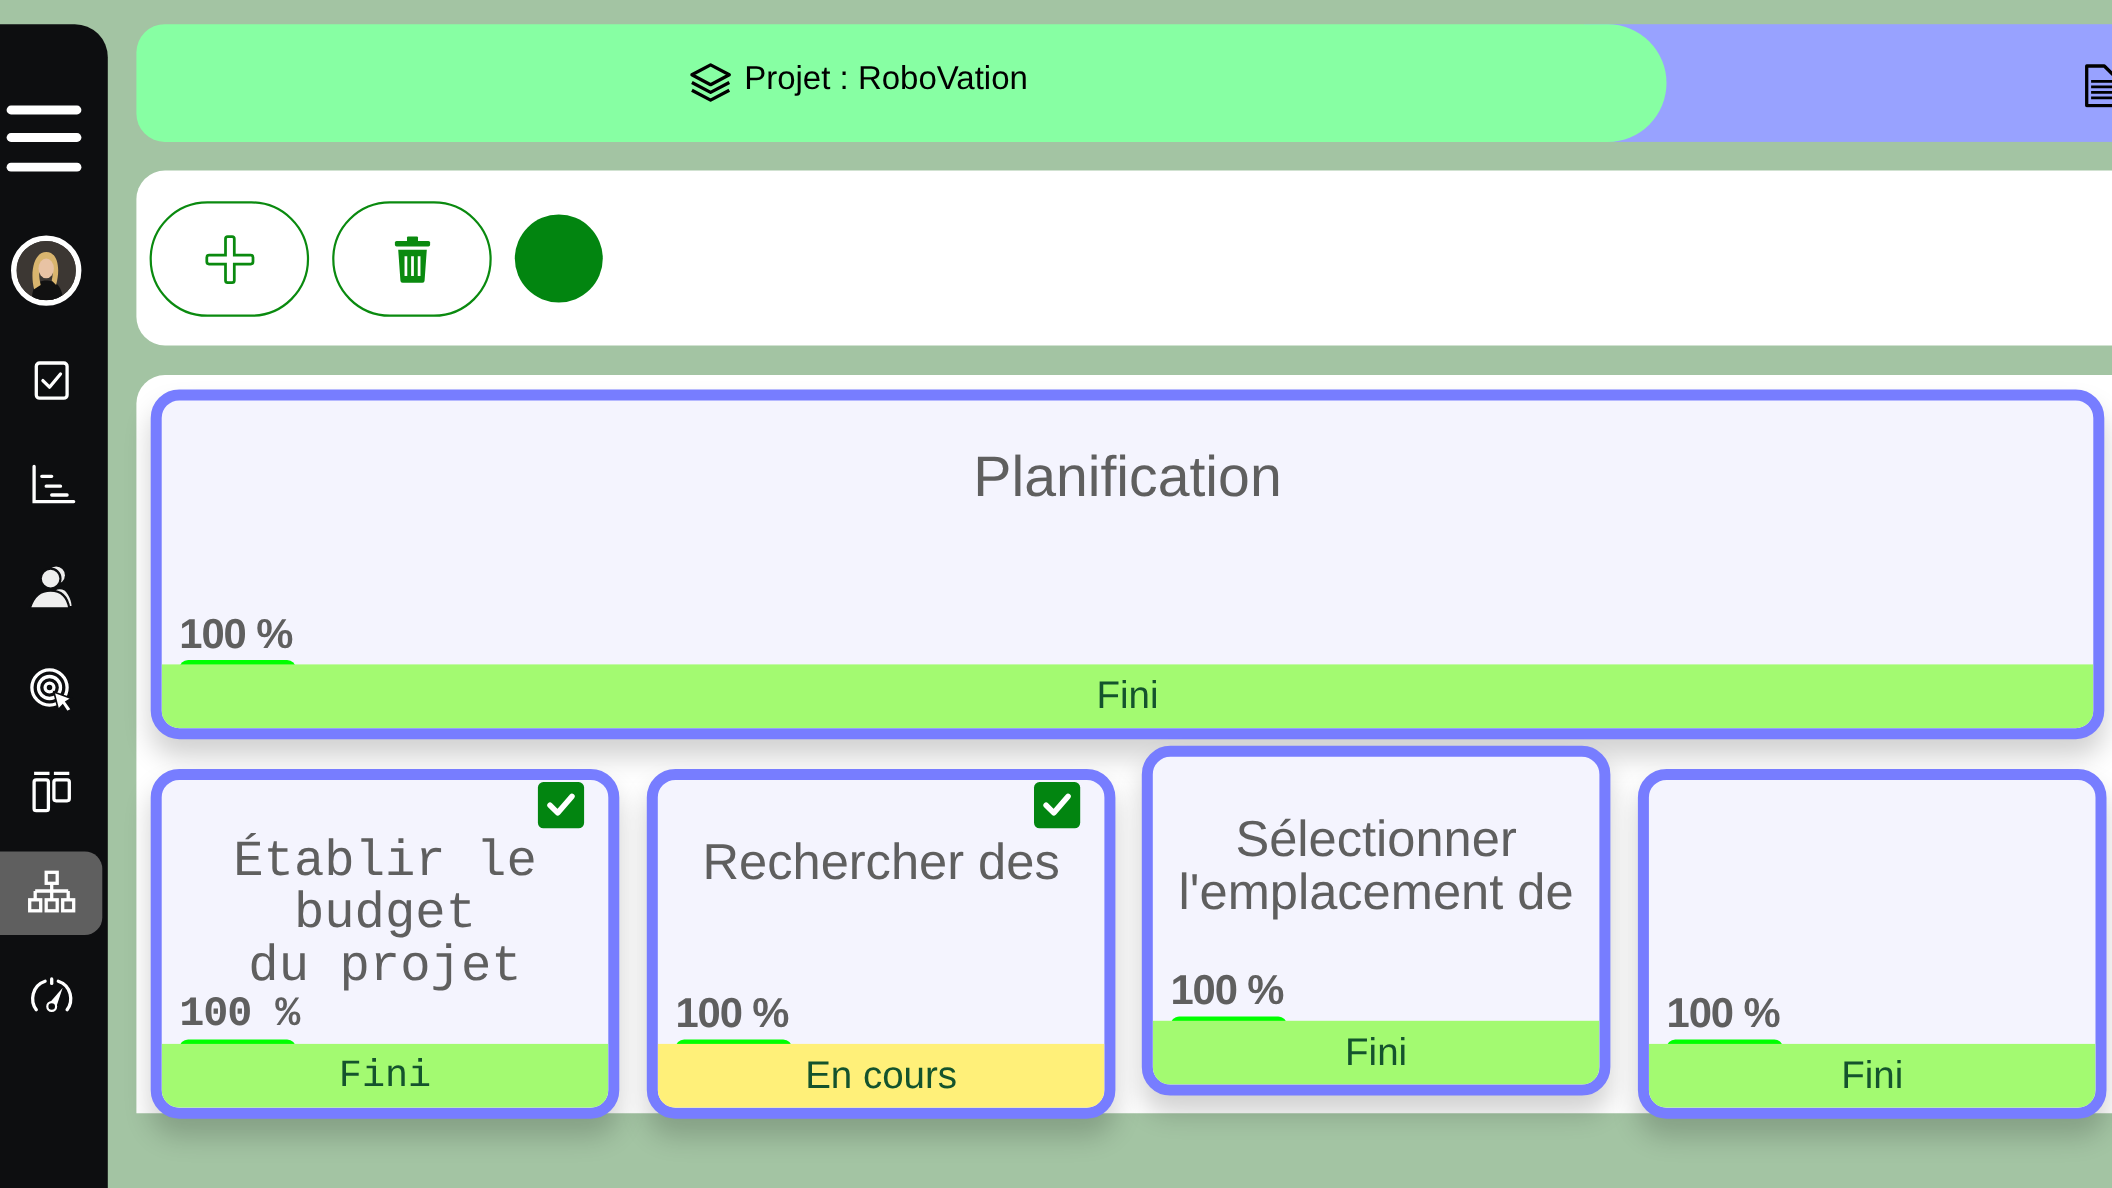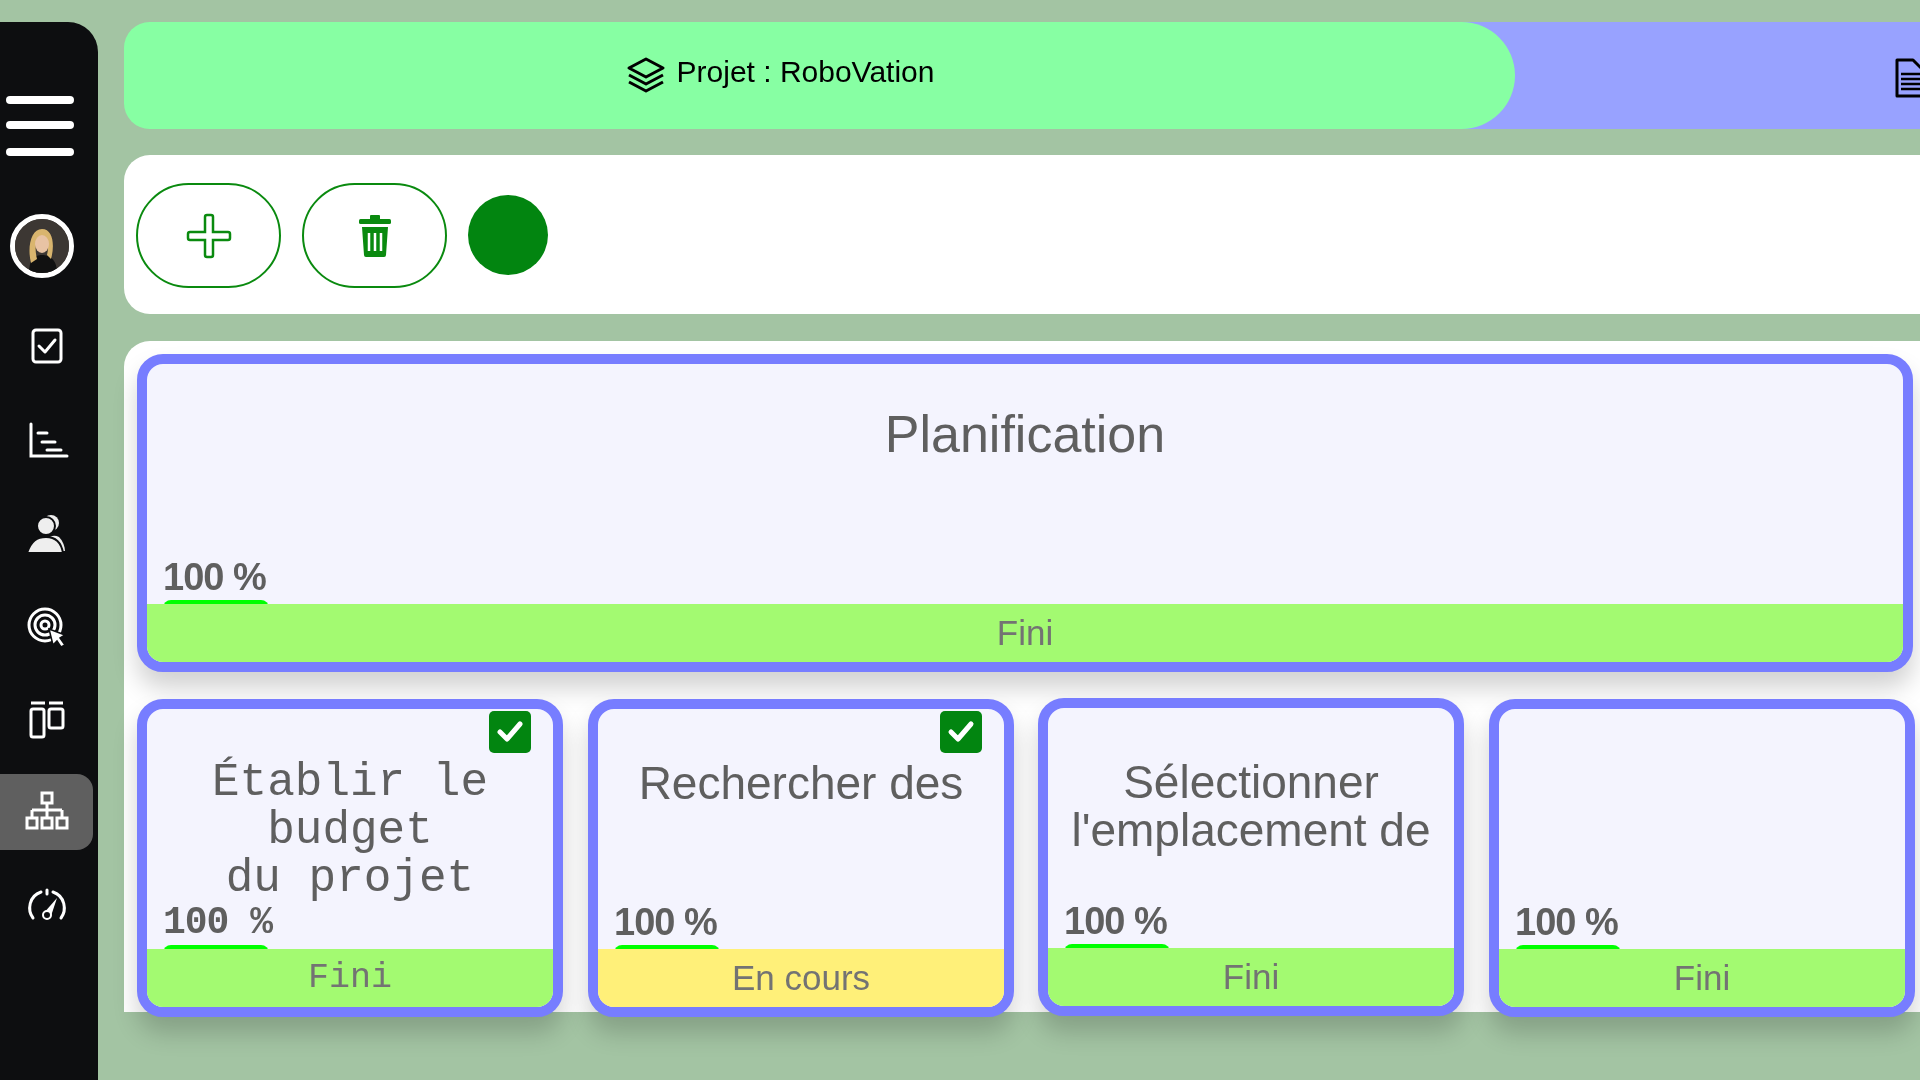--- a/index.html
+++ b/index.html
@@ -67,21 +67,21 @@
   .task {
     position: absolute; background: #f4f4fe; border: 10px solid #777dff; border-radius: 26px; overflow: hidden;
     box-shadow: 0 16px 24px rgba(0,0,0,0.18);
     cursor: pointer;
   }
   .task .title { position: absolute; left: 0; right: 0; text-align: center; color: #5f5f5f; }
   .task .pct { position: absolute; left: 16px; font-weight: bold; font-size: 38px; color: #5f5f5f; letter-spacing: -1px; }
   .task .bar { position: absolute; left: 16px; width: 106px; height: 16px; border-radius: 8px; background: #00ff00; }
   .task .band {
     position: absolute; left: 0; right: 0; bottom: 0; height: 58px; display: flex; align-items: center;
-    justify-content: center; font-size: 35px; color: #737373;
+    justify-content: center; font-size: 35px; color: #14532d;
   }
   .band.done { background: #a3fa71; }
   .band.progress { background: #fff079; }
   .check {
     position: absolute; width: 42px; height: 42px; background: #028510; border-radius: 5px; top: 2px; right: 22px;
     display: flex; align-items: center; justify-content: center; cursor: pointer;
   }
   .check svg { width: 30px; height: 30px; }
 </style>
 </head>
@@ -218,21 +218,21 @@
         </svg>
     </div>
     <div class="title" style="top:50px; font-size:46px; line-height:48px;">
       <div>Rechercher des</div>
     </div>
     <div class="pct" style="top:192px;">100 %</div>
     <div class="bar" style="top:236px;"></div>
     <div class="band progress">En cours</div>
   </div>
 
-  <div class="task" style="left:914px; top:357px; width:426px; height:318px;">
+  <div class="task" style="left:914px; top:337px; width:426px; height:318px;">
     <div class="title" style="top:50px; font-size:46px; line-height:48px;">
       <div>Sélectionner</div>
       <div>l'emplacement de</div>
     </div>
     <div class="pct" style="top:192px;">100 %</div>
     <div class="bar" style="top:236px;"></div>
     <div class="band done">Fini</div>
   </div>
 
   <div class="task" style="left:1365px; top:358px; width:426px; height:318px;">

